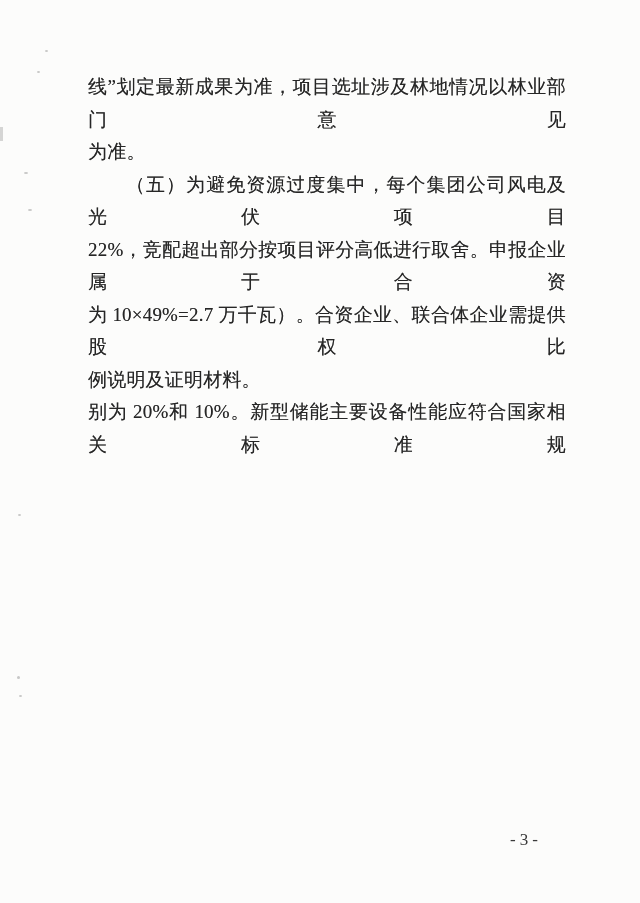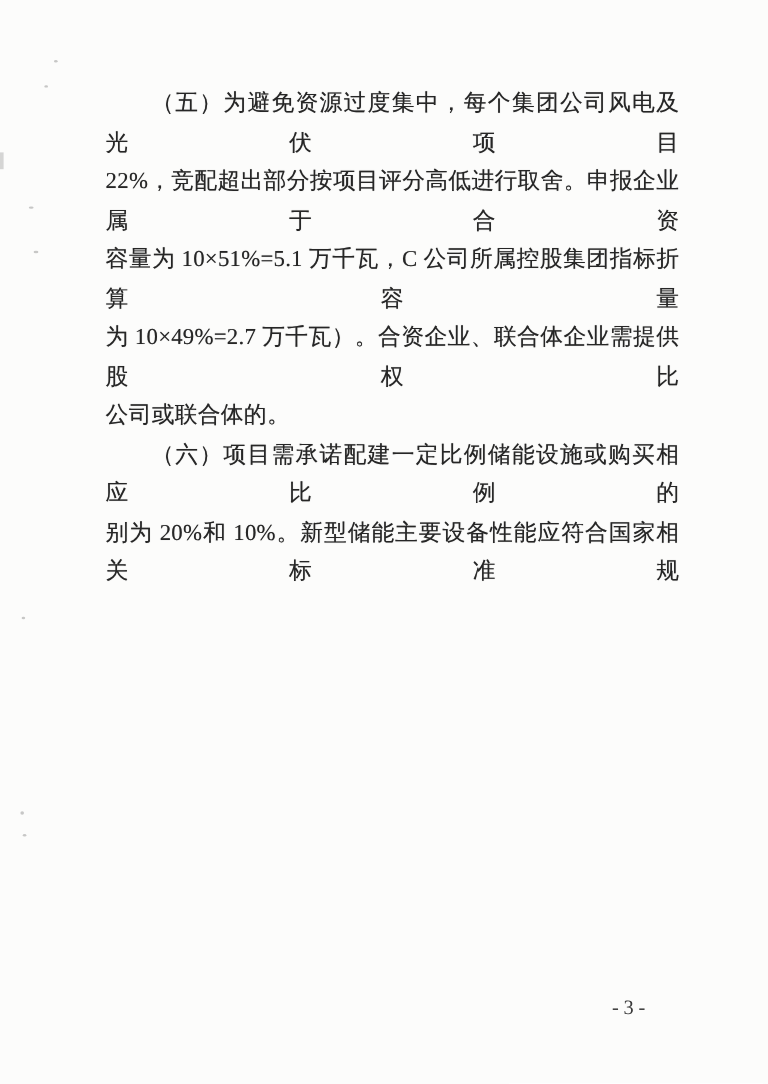--- a/index.html
+++ b/index.html
@@ -66,30 +66,30 @@
   .speck.s6 { left: 18px;  top: 514px; width: 3px; height: 2px; }
   .speck.s7 { left: 17px;  top: 676px; width: 3px; height: 3px; }
   .speck.s8 { left: 19px;  top: 695px; width: 3px; height: 2px; }
 </style>
 </head>
 <body>
 
 <div class="paper">
   <div class="doc-body" id="doc-body">
       <div class="para">
+        <div class="line fill">线”划定最新成果为准，项目选址涉及林地情况以林业部门意见</div>
+        <div class="line">为准。</div>
       </div>
       <div class="para">
         <div class="line indent fill">（五）为避免资源过度集中，每个集团公司风电及光伏项目</div>
         <div class="line fill">22%，竞配超出部分按项目评分高低进行取舍。申报企业属于合资</div>
-        <div class="line fill">容量为 10×51%=5.1 万千瓦，C 公司所属控股集团指标折算容量</div>
         <div class="line fill">为 10×49%=2.7 万千瓦）。合资企业、联合体企业需提供股权比</div>
-        <div class="line">公司或联合体的。</div>
+        <div class="line">例说明及证明材料。</div>
       </div>
       <div class="para">
-        <div class="line indent fill">（六）项目需承诺配建一定比例储能设施或购买相应比例的</div>
         <div class="line fill">别为 20%和 10%。新型储能主要设备性能应符合国家相关标准规</div>
       </div>
     </div>
 
   <div class="page-number">-3-</div>
 
   <div class="speck s1"></div>
   <div class="speck s2"></div>
   <div class="speck s3"></div>
   <div class="speck s4"></div>

